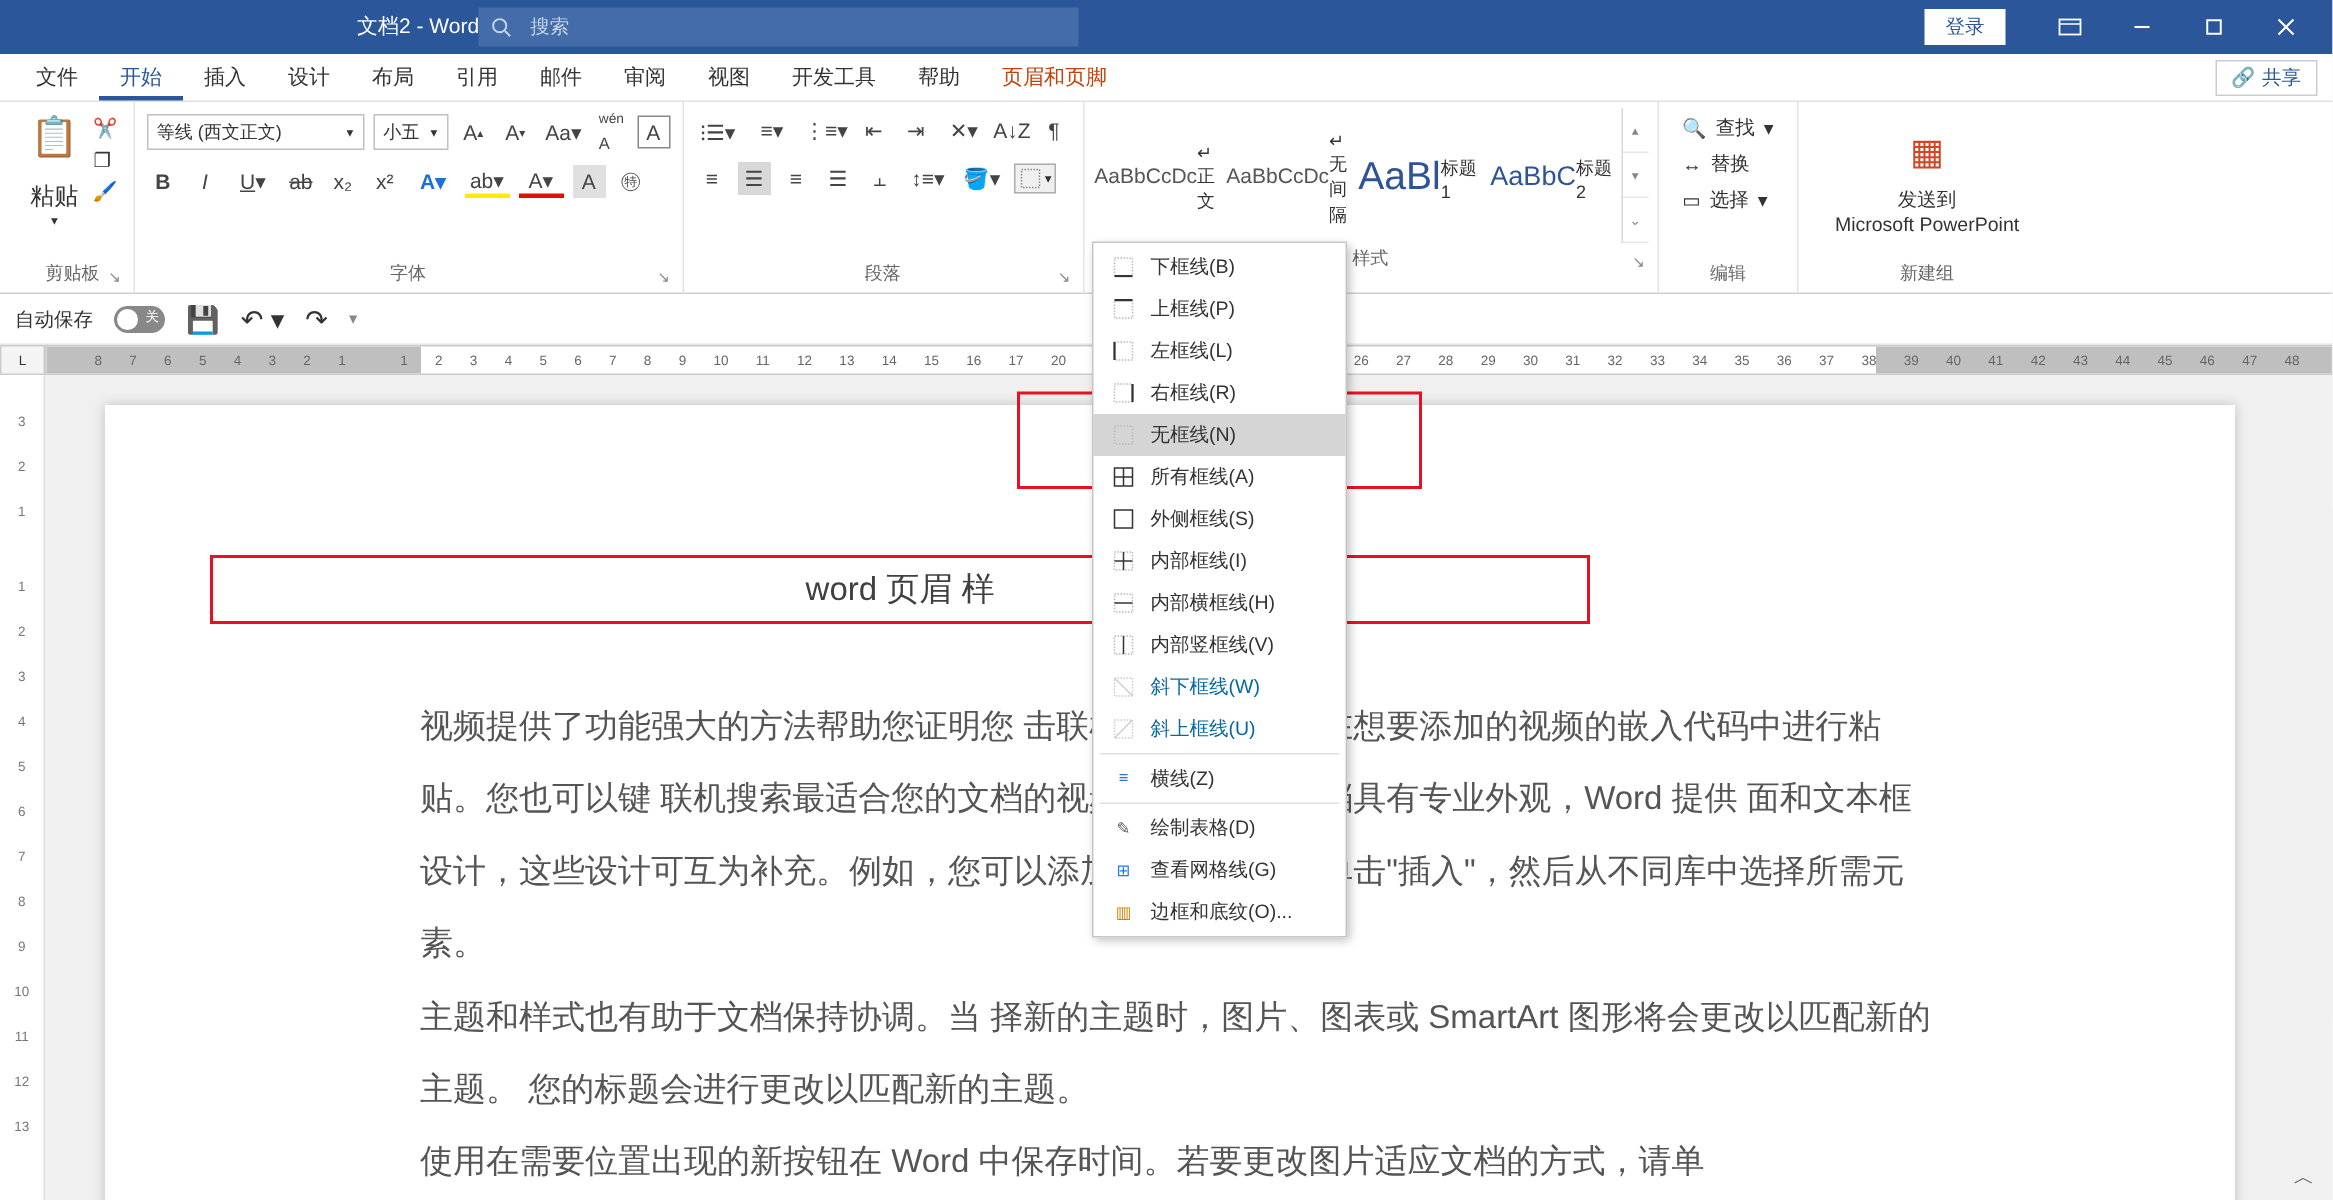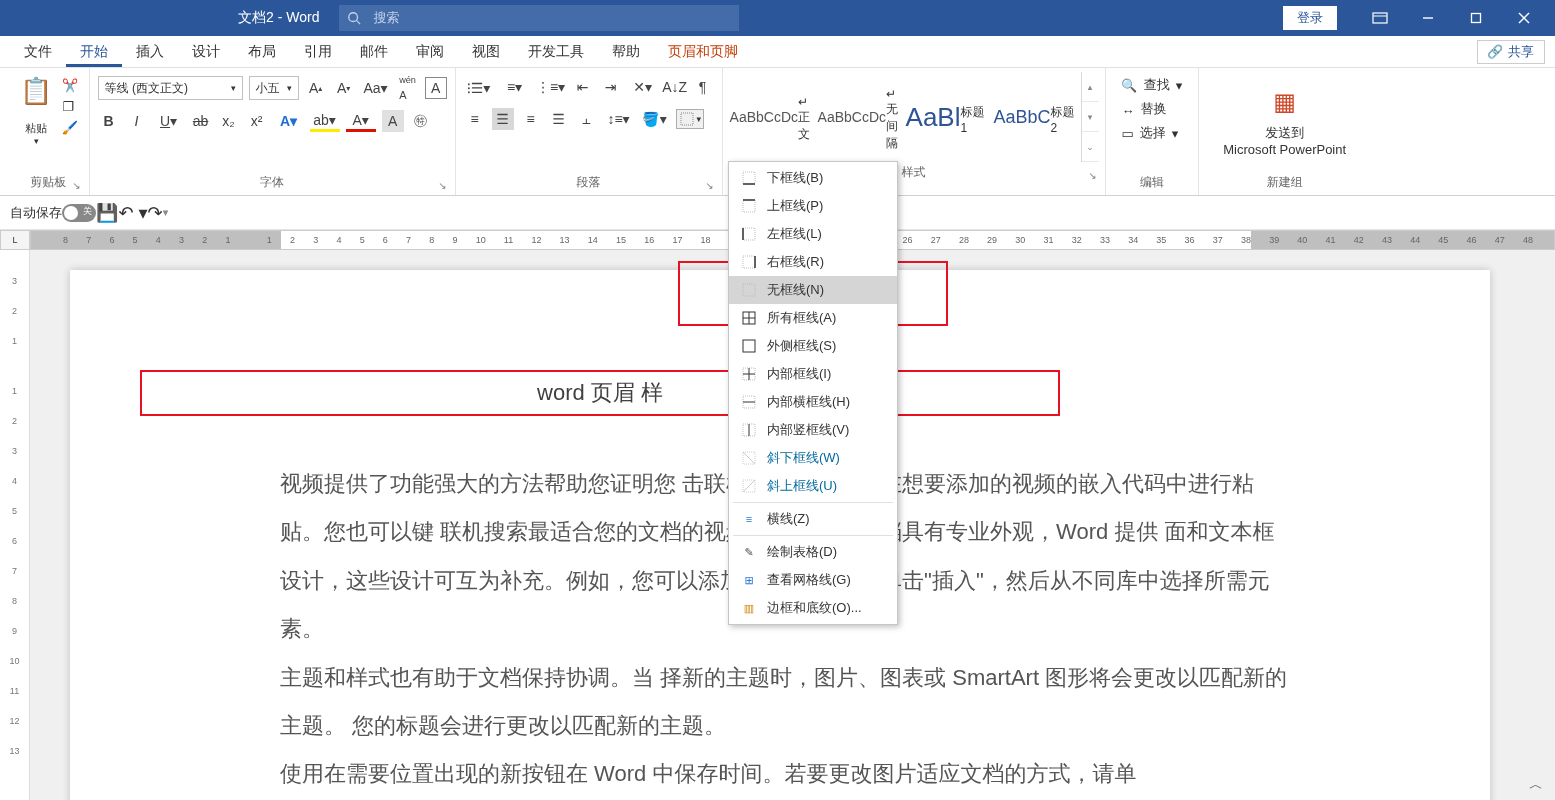--- a/index.html
+++ b/index.html
@@ -1,19 +1,19 @@
 <!DOCTYPE html>
 <html><head>
 <meta charset="utf-8">
 <style>
 * { margin: 0; padding: 0; box-sizing: border-box; font-family: "Microsoft YaHei", sans-serif; }
 body { background: #fff; font-size: 13px; color: #333; overflow: hidden; width: 1555px; height: 800px; }
 
 
-.titlebar { height: 36px; background: #2B579A; display: flex; align-items: center; color: #fff; padding: 0 8px; gap: 20px; }
+.titlebar { height: 36px; background: #2B579A; display: flex; align-items: center; color: #fff; padding: 0 8px; }
 .titlebar .title { margin-left: 230px; font-size: 14px; }
 .search-box { width: 400px; height: 26px; background: #446ca9; display: flex; align-items: center; padding: 0 8px; font-size: 13px; color: #c5d4ea; }
 .search-icon-svg { margin-right: 12px; }
 .win-ctrls { margin-left: auto; display: flex; align-items: center; gap: 2px; }
 .login-btn { background: #fff; color: #2B579A; padding: 3px 14px; font-size: 13px; margin-right: 18px; }
 .win-btn { width: 46px; height: 36px; display: flex; align-items: center; justify-content: center; font-size: 14px; }
 
 
 .tabs { height: 32px; background: #fff; display: flex; align-items: center; border-bottom: 1px solid #e0e0e0; padding: 0 10px; }
 .tab { padding: 6px 14px; font-size: 14px; color: #333; cursor: pointer; }
@@ -51,21 +51,21 @@
 .style-scroll { width: 18px; border-left: 1px solid #d8d8d8; display: flex; flex-direction: column; }
 .style-scroll div { flex: 1; display: flex; align-items: center; justify-content: center; font-size: 9px; color: #888; border-bottom: 1px solid #e8e8e8; }
 
 
 .vert-list { display: flex; flex-direction: column; gap: 6px; padding: 4px 10px; }
 .vert-item { display: flex; align-items: center; gap: 6px; font-size: 13px; }
 
 .sendto { display: flex; flex-direction: column; align-items: center; justify-content: center; padding: 6px 18px; }
 
 
-.qat { height: 34px; display: flex; align-items: center; padding: 0 10px; border-bottom: 1px solid #e6e6e6; background: #fff;}
+.qat { height: 34px; display: flex; align-items: center; padding: 0 10px; gap: 14px; border-bottom: 1px solid #e6e6e6; background: #fff;}
 .toggle { width: 34px; height: 18px; background: #888; border-radius: 9px; position: relative; }
 .toggle::after { content: ""; width: 14px; height: 14px; background: #fff; border-radius: 50%; position: absolute; top: 2px; left: 2px; }
 
 
 .ruler-area { display: flex; height: 20px; background: #fff; }
 .corner { width: 30px; border: 1px solid #ccc; background: #f4f4f4; font-size: 9px; display: flex; align-items: center; justify-content: center; }
 .ruler { flex: 1; background: linear-gradient(to right, #bfbfbf 0, #bfbfbf 250px, #fff 250px, #fff 1220px, #bfbfbf 1220px); border: 1px solid #ccc; font-size: 9px; color: #666; display: flex; align-items: center; overflow: hidden; padding-left: 32px; gap: 18.2px;}
 .ruler span { display: inline-block; }
 
 .workspace { display: flex; height: calc(800px - 36px - 32px - 128px - 34px - 20px); background: #f0f0f0; }
@@ -142,21 +142,21 @@
   <div class="tab context">页眉和页脚</div>
   <div class="share-btn">🔗 <span>共享</span></div>
 </div>
 
 <div class="ribbon">
 
   <div class="group">
     <div class="group-body">
       <div class="clip-col">
         <span class="big-icon">📋</span>
-        <span style="margin-top:14px;font-size:11px;">粘贴</span>
+        <span style="margin-top:14px;font-size:16px;">粘贴</span>
         <span style="font-size:9px;">▾</span>
       </div>
       <div class="clip-side">
         <span>✂️</span>
         <span>❐</span>
         <span>🖌️</span>
       </div>
     </div>
     <div class="group-label"><span>剪贴板</span><span class="dlg-launcher">↘</span></div>
   </div>
@@ -315,21 +315,21 @@
       <span>8</span>
       <span>9</span>
       <span>10</span>
       <span>11</span>
       <span>12</span>
       <span>13</span>
       <span>14</span>
       <span>15</span>
       <span>16</span>
       <span>17</span>
-      <span>18</span>
+      <span>20</span>
       <span>19</span>
       <span></span>
       <span></span>
       <span></span>
       <span></span>
       <span></span>
       <span></span>
       <span></span>
       <span></span>
       <span>26</span>

